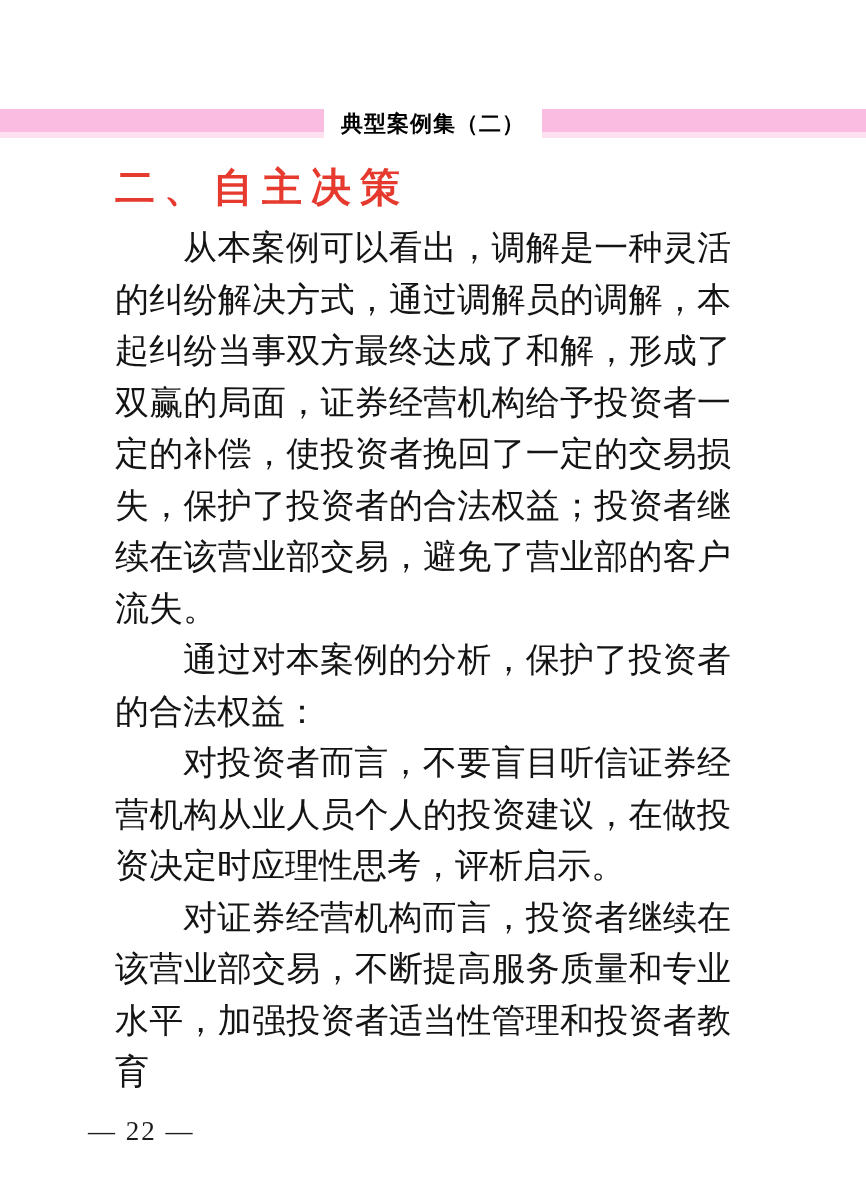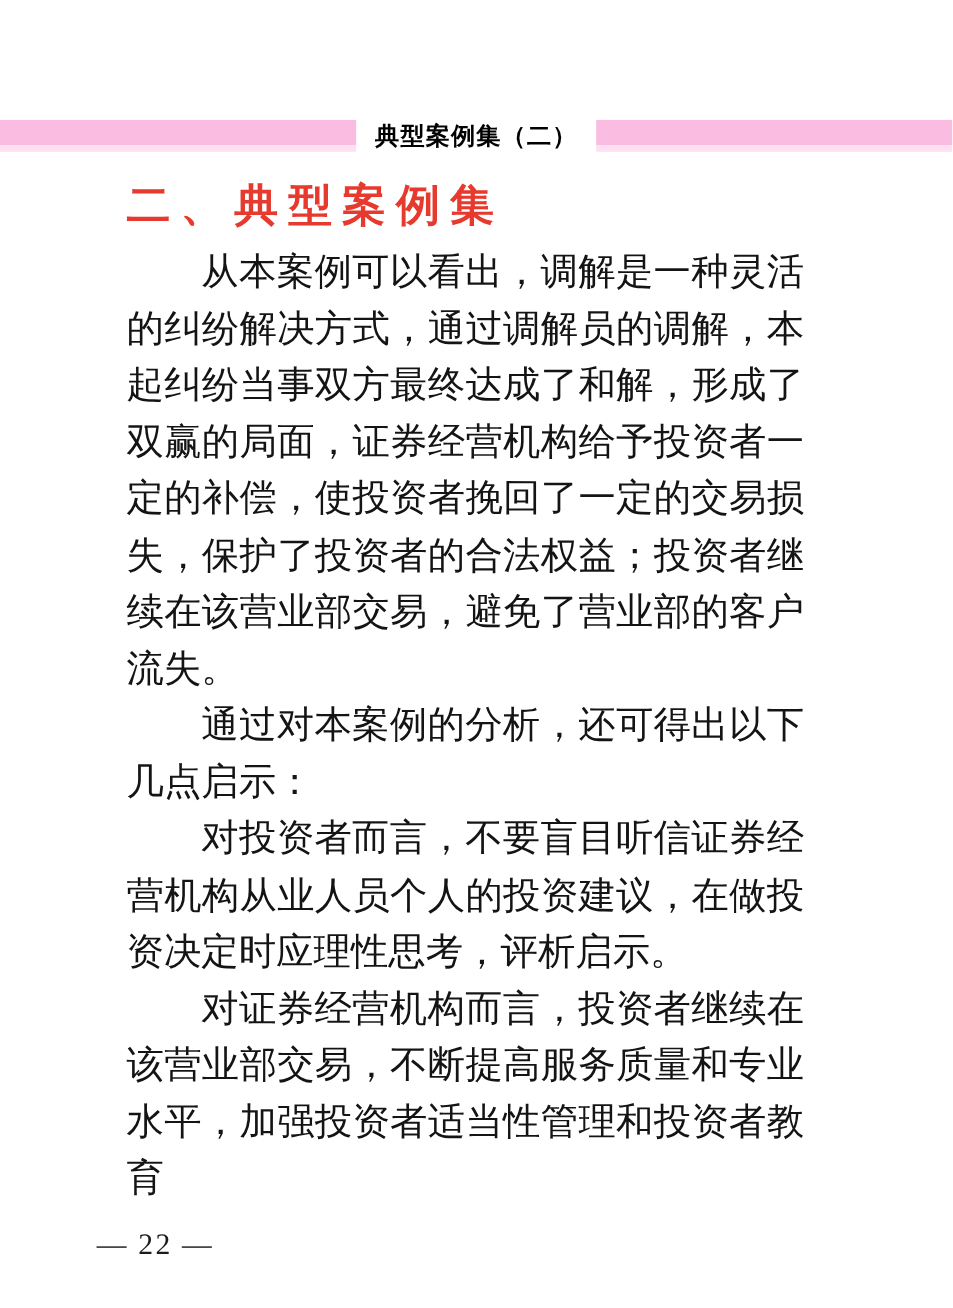--- a/index.html
+++ b/index.html
@@ -87,24 +87,24 @@
 <body>
 
 <div class="page">
 
   <div class="band">
     <div class="band-bar"></div>
     <div class="band-title">典型案例集（二）</div>
     <div class="band-bar"></div>
   </div>
 
-  <div class="heading">二、典型案例集</div>
+  <div class="heading">二、自主决策</div>
 
   <div class="body-text">
     <p>从本案例可以看出，调解是一种灵活的纠纷解决方式，通过调解员的调解，本起纠纷当事双方最终达成了和解，形成了双赢的局面，证券经营机构给予投资者一定的补偿，使投资者挽回了一定的交易损失，保护了投资者的合法权益；投资者继续在该营业部交易，避免了营业部的客户流失。</p>
-    <p>通过对本案例的分析，还可得出以下几点启示：</p>
+    <p>通过对本案例的分析，保护了投资者的合法权益：</p>
     <p>对投资者而言，不要盲目听信证券经营机构从业人员个人的投资建议，在做投资决定时应理性思考，评析启示。</p>
     <p>对证券经营机构而言，投资者继续在该营业部交易，不断提高服务质量和专业水平，加强投资者适当性管理和投资者教育</p>
   </div>
 
   <div class="page-number">— 22 —</div>
 
 </div>
 
 </body></html>

